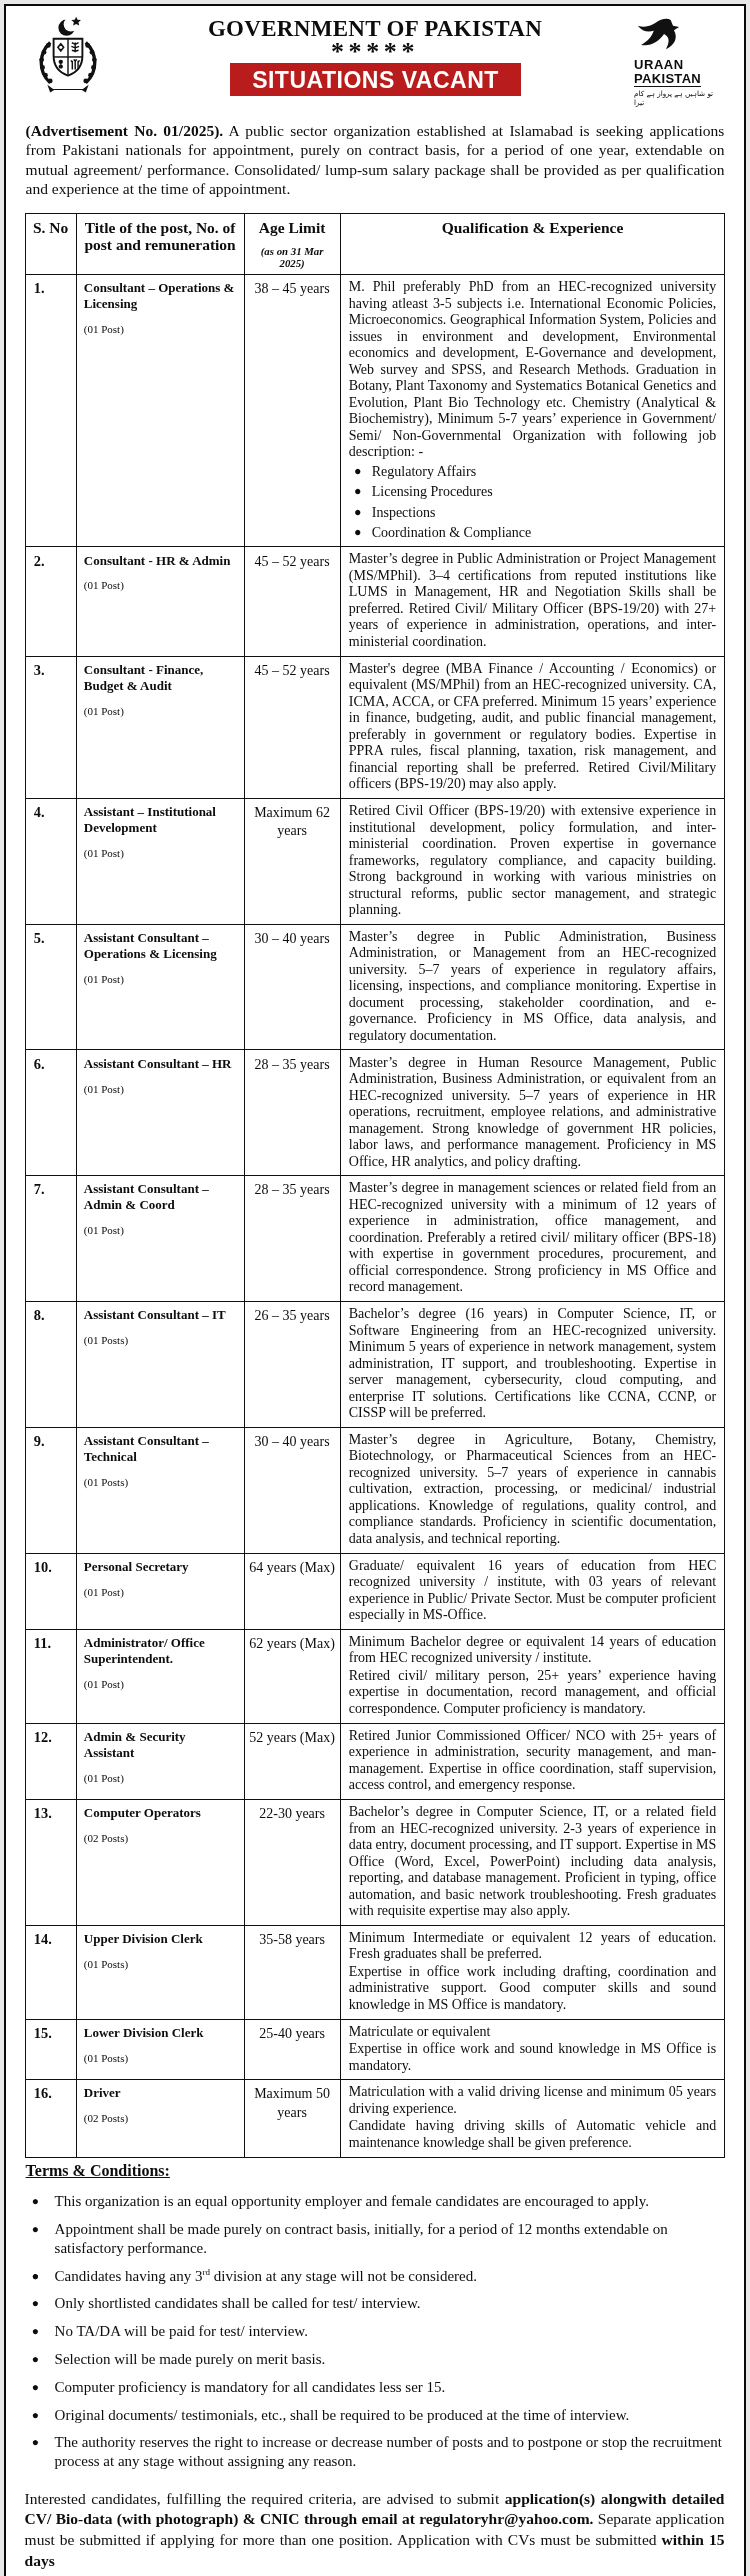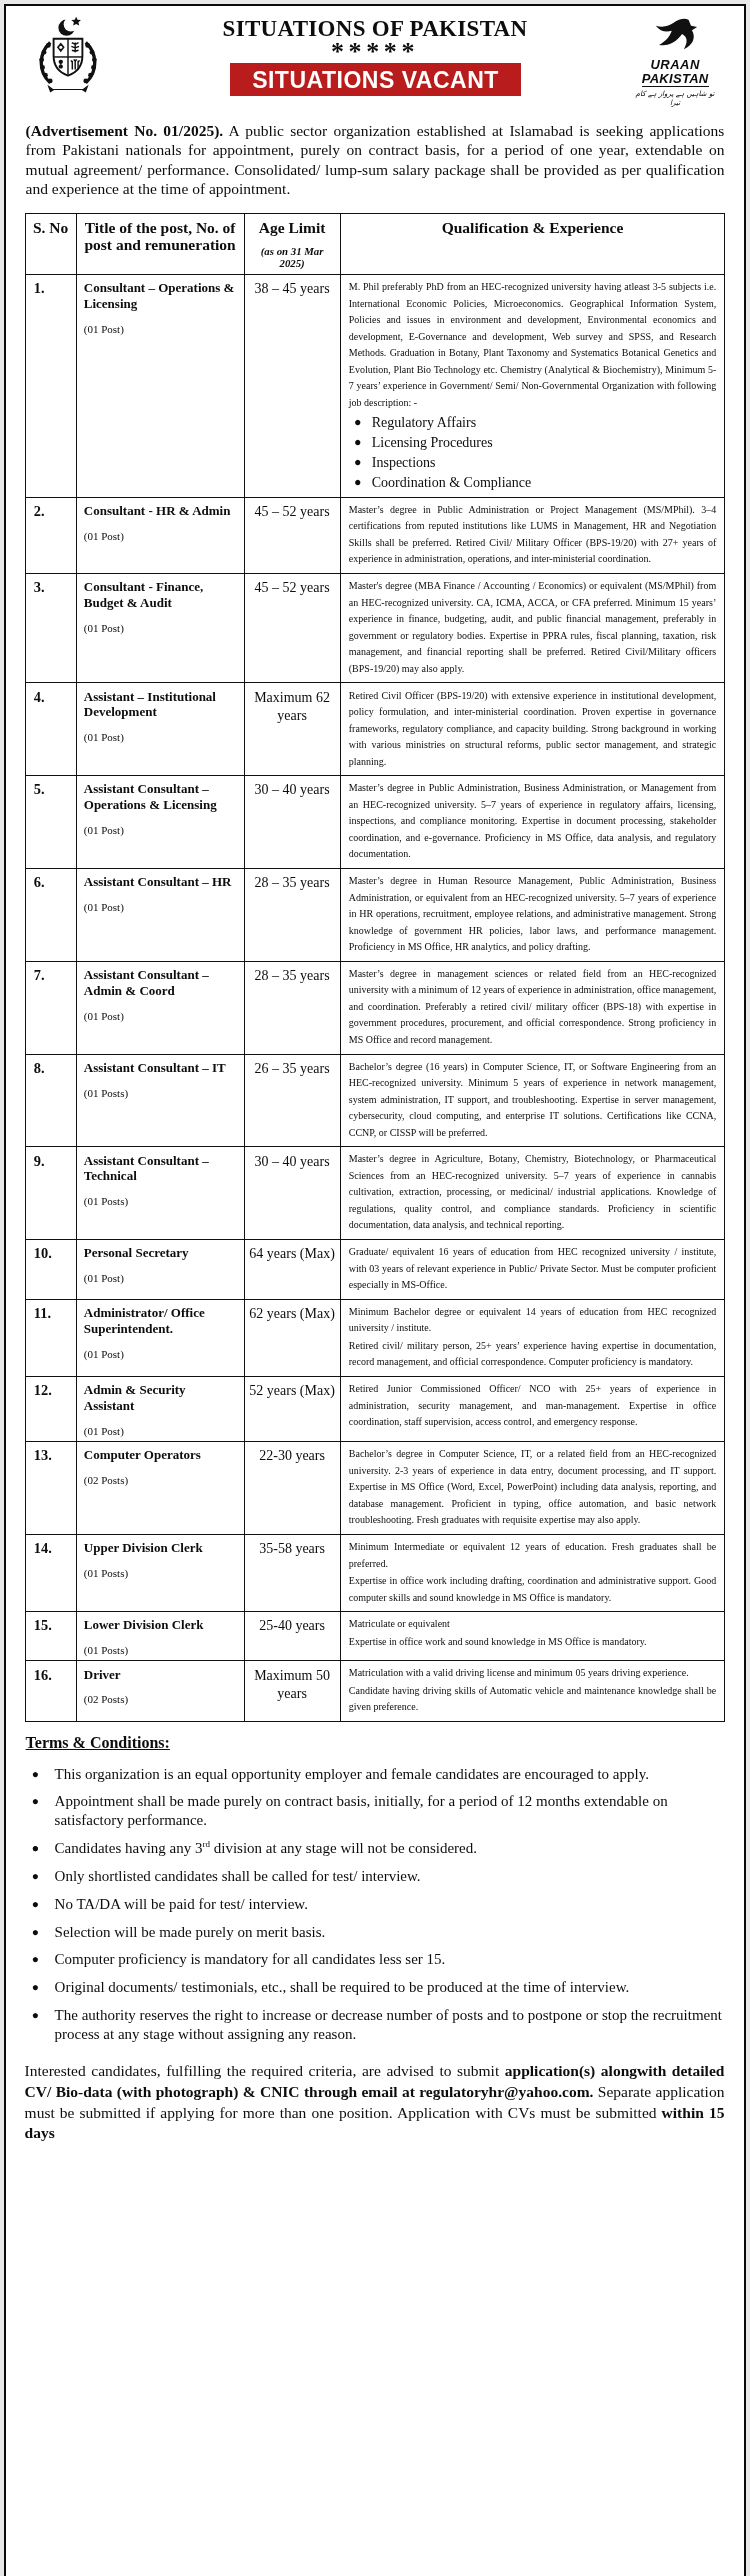--- a/index.html
+++ b/index.html
@@ -1,21 +1,21 @@
 <!DOCTYPE html>
 <html style="font-size:8.2px"><head>
 <meta charset="utf-8">
 <style>
   html,body{margin:0;padding:0;background:#e8e8e8;}
   body{width:750px;height:2757px;position:relative;font-family:"Liberation Serif","DejaVu Serif",serif;color:#0d0d0d;}
   .page{position:absolute;left:4.1px;top:4.1px;right:4.1px;bottom:5.2px;background:#fff;border:2.1px solid #0a0a0a;padding:7.2px 18.5px 10.3px 18.5px;box-sizing:border-box;}
   
   .header{position:relative;height:94px;}
   .emblem{position:absolute;left:7.2px;top:1px;}
-  .uraan{position:absolute;right:9.3px;top:4.1px;width:82px;text-align:center;font-family:"Liberation Sans","DejaVu Sans",sans-serif;font-style:italic;}
+  .uraan{position:absolute;right:9.3px;top:4.1px;width:82px;font-family:"Liberation Sans","DejaVu Sans",sans-serif;}
   .uraan .u1{font-weight:bold;font-size:13px;letter-spacing:0.5px;line-height:1.02;margin-top:1px;}
   .uraan .u2{font-weight:bold;font-size:13px;letter-spacing:0.3px;line-height:1.02;border-bottom:1px solid #111;display:inline-block;padding-bottom:1px;}
   .uraan .urdu{font-size:7.2px;margin-top:2.1px;font-family:"DejaVu Sans",sans-serif;}
   .hc{ text-align:center;}
   .gov-title{font-size:23px;font-weight:bold;letter-spacing:0.3px;line-height:1.0;padding-top:4.1px;}
   .stars{font-size:26px;font-weight:bold;letter-spacing:4.6px;line-height:0.8;height:20.6px;margin-top:2.1px;}
   .banner{margin:0 auto 0 auto;width:291px;height:33px;background:#b91c1c;display:flex;align-items:center;justify-content:center;}
   .banner span{color:#fff;font-family:"Liberation Sans","DejaVu Sans",sans-serif;font-weight:bold;font-size:24px;letter-spacing:0.5px;transform:scaleX(0.96);white-space:nowrap;}
   
   .intro{margin:13.4px 1px 0 1px;font-size:15.5px;line-height:19.6px;text-align:justify;}
@@ -24,26 +24,26 @@
   table.jobs{width:100%;border-collapse:collapse;margin-top:14.4px;}
   table.jobs th,table.jobs td{border:1.5px solid #111;vertical-align:top;}
   table.jobs thead th{font-size:15.5px;font-weight:bold;text-align:center;padding:4.1px 3.1px;line-height:1.15;}
   .age-note{font-size:10.8px;font-weight:bold;font-style:italic;line-height:1.1;margin-top:10px;}
   td.sno{font-size:14.4px;font-weight:bold;padding:5.2px 3.1px 3.1px 8.2px;}
   td.title{padding:5.2px 5.2px 4.1px 7.2px;}
   td.title .post-title{font-size:13px;font-weight:bold;line-height:1.22;}
   td.title .post-count{font-size:11px;font-weight:normal;margin-top:11px;}
   td.age{text-align:center;font-size:14px;padding:5.2px 4.1px;line-height:1.3;}
   td.qual{padding:4.1px 8.2px 5.2px 8.2px;}
-  .qpara{font-size:10px;line-height:16.5px;text-align:justify;}
+  .qpara{font-size:14px;line-height:16.5px;text-align:justify;}
   .qpara + .qpara{margin-top:1px;}
   .qbullet{font-size:14px;line-height:16.5px;margin-top:3.6px;padding-left:23px;position:relative;}
   .qbullet .dot{position:absolute;left:5.2px;top:-1px;font-size:12.4px;}
   
-  .terms{margin-top:12px;}
+  .terms{margin-top:4px;}
   .terms-heading{font-size:16px;font-weight:bold;text-decoration:underline;margin-left:1px;}
   ul.terms-list{list-style:none;margin:12.4px 0 0 0;padding:0;}
   ul.terms-list li{position:relative;padding-left:30px;font-size:15px;line-height:19px;margin-bottom:8.8px;}
   ul.terms-list li .dot{position:absolute;left:7.2px;top:0px;font-size:12px;}
   
   .footer{position:relative;margin-top:17.5px;font-size:15.5px;line-height:20.6px;text-align:justify;padding-right:1px;}
   .footer b{font-weight:bold;}
   sup{font-size:0.6em;vertical-align:super;line-height:0;}
 </style>
 </head>
@@ -85,21 +85,21 @@
             <circle cx="128" cy="110" r="5" fill="#111"></circle>
             <circle cx="122" cy="126" r="5" fill="#111"></circle>
             <circle cx="112" cy="138" r="5" fill="#111"></circle>
 
         <path d="M32,146 l12,9 h62 l12,-9 l-6,16 l-8,-5 h-58 l-8,5 z" fill="#111"></path>
       </svg>
       </span>
     </div>
 
     <div class="hc">
-      <div class="gov-title">SITUATIONS OF PAKISTAN</div>
+      <div class="gov-title">GOVERNMENT OF PAKISTAN</div>
       <div class="stars">*****</div>
       <div class="banner">
         <span>SITUATIONS VACANT</span>
       </div>
     </div>
 
     <div class="uraan">
       <span>
         <svg width="47" height="38" viewBox="0 0 100 80">
           <path d="M78,6 L83,18 L96,21 L85,28 C94,43 87,60 68,68 C77,52 75,42 64,36 C51,54 34,63 15,59 C30,51 38,41 42,29 C28,33 17,29 8,18 C23,23 36,19 46,12 C57,4 70,1 78,6 Z" fill="#111"></path>

